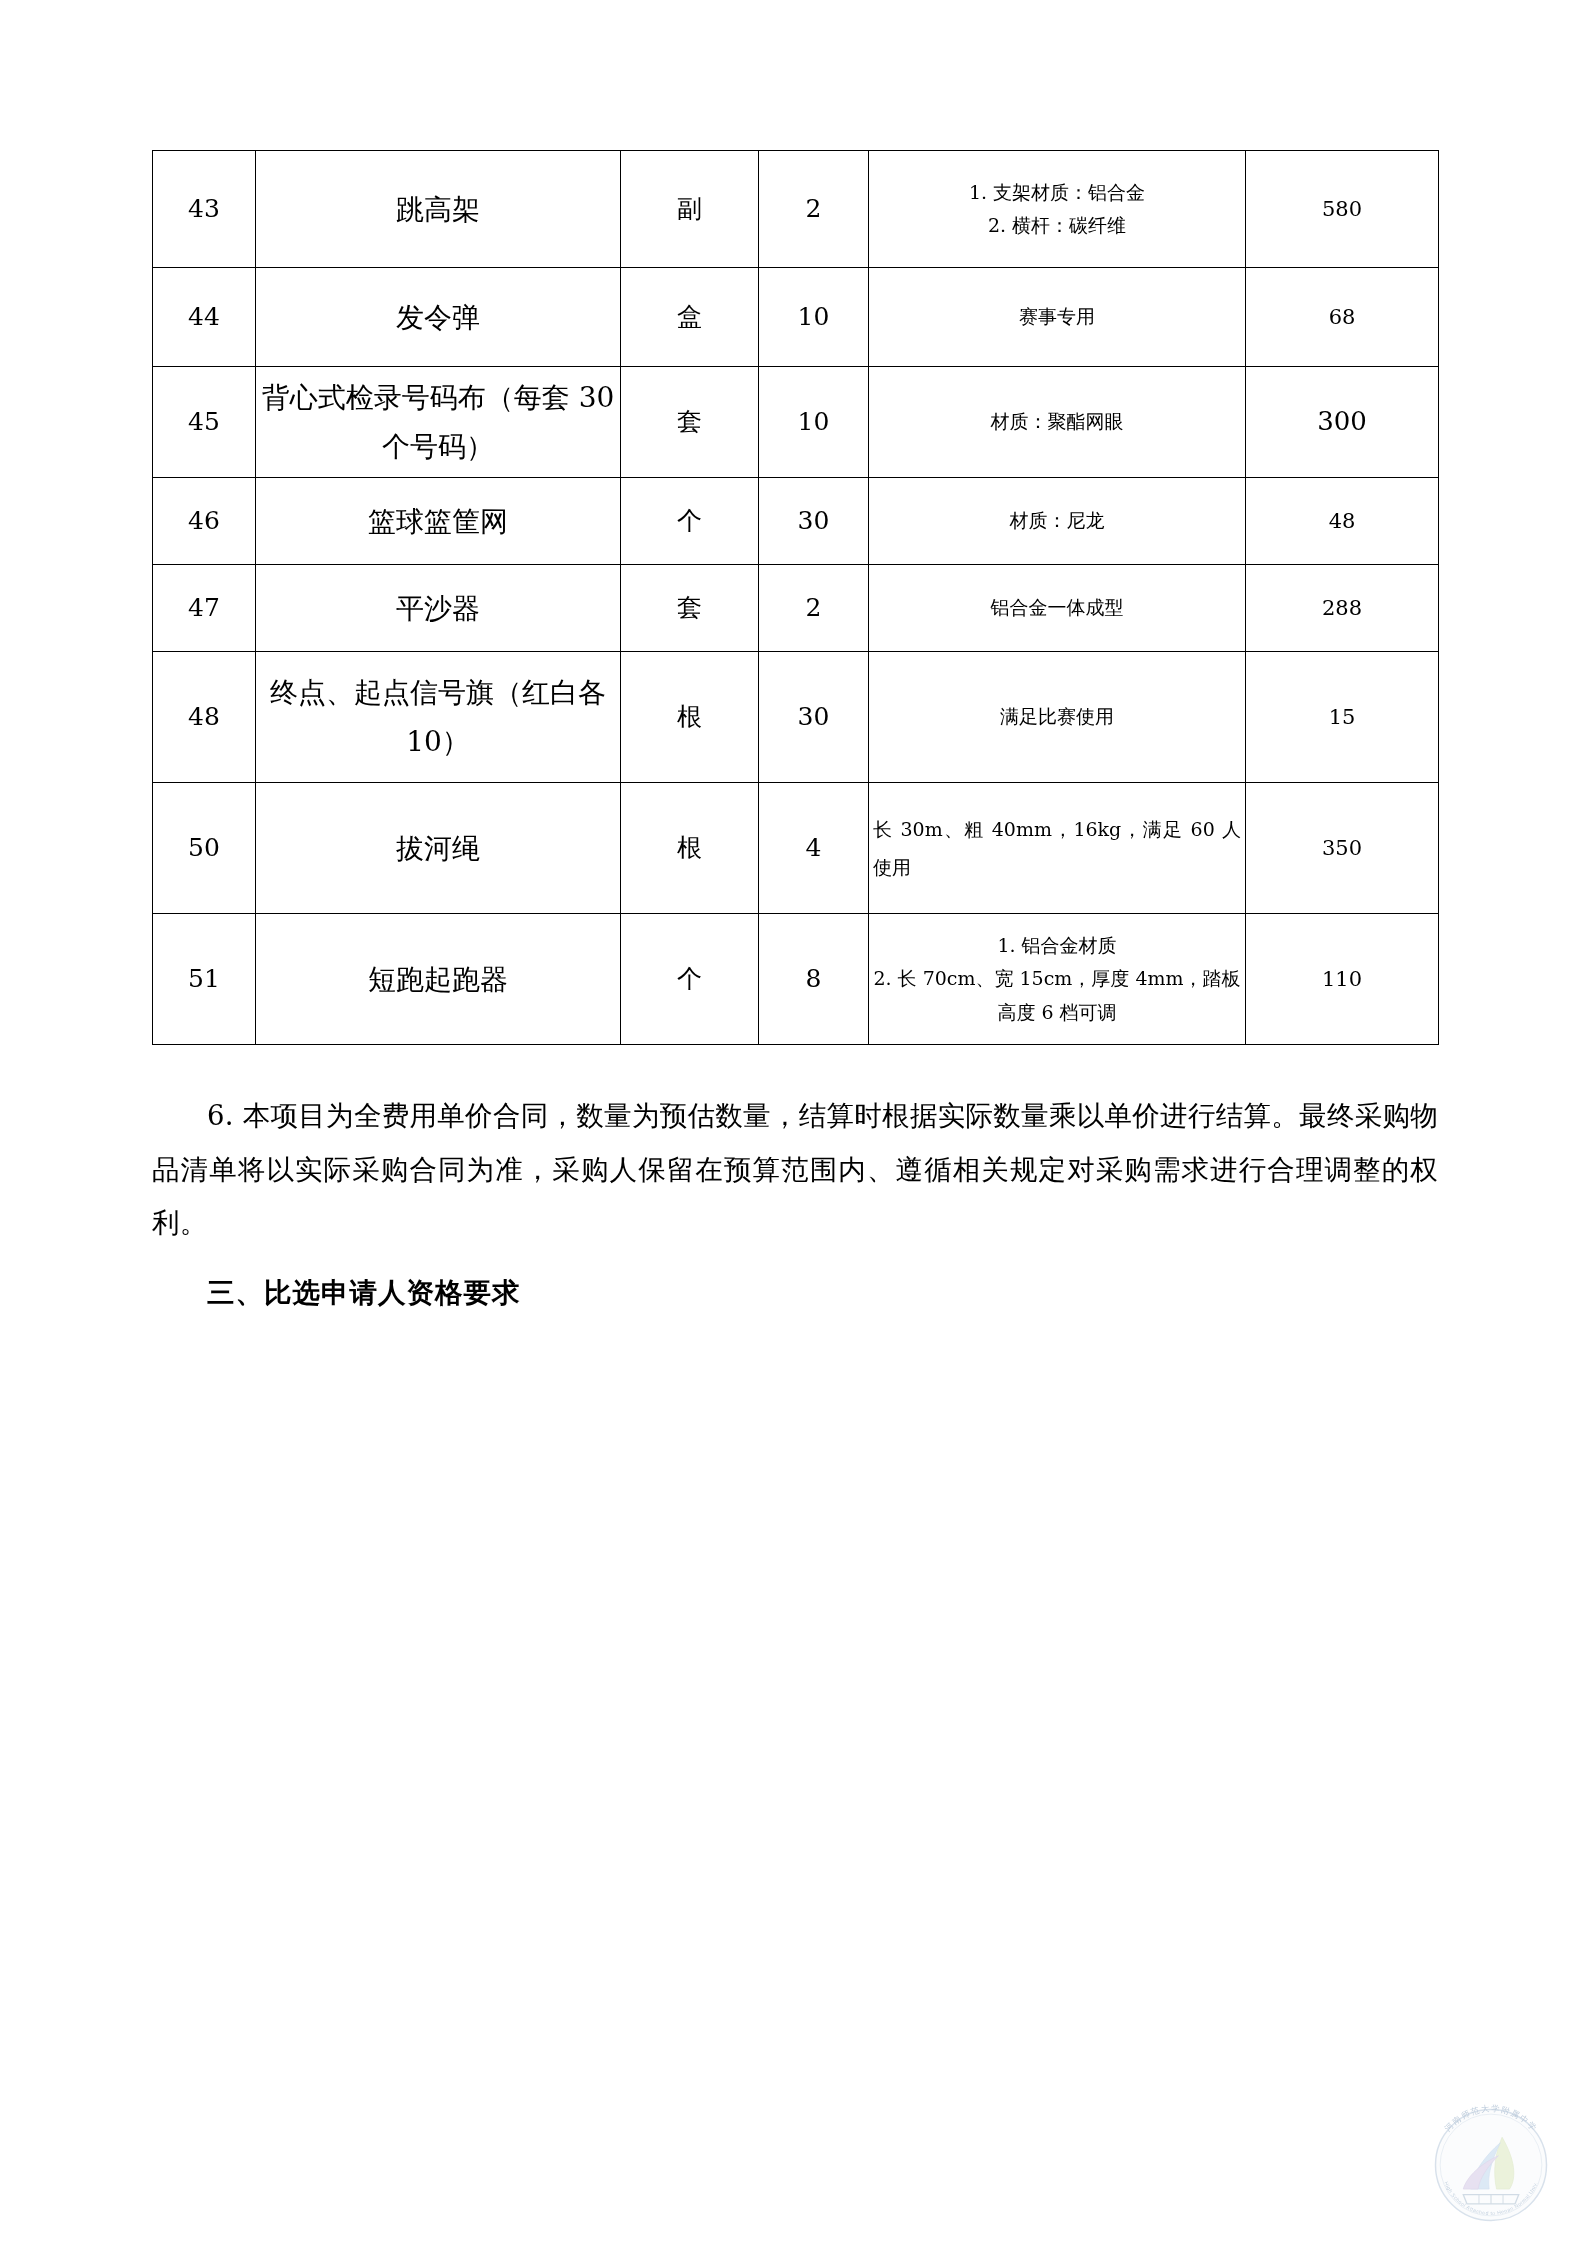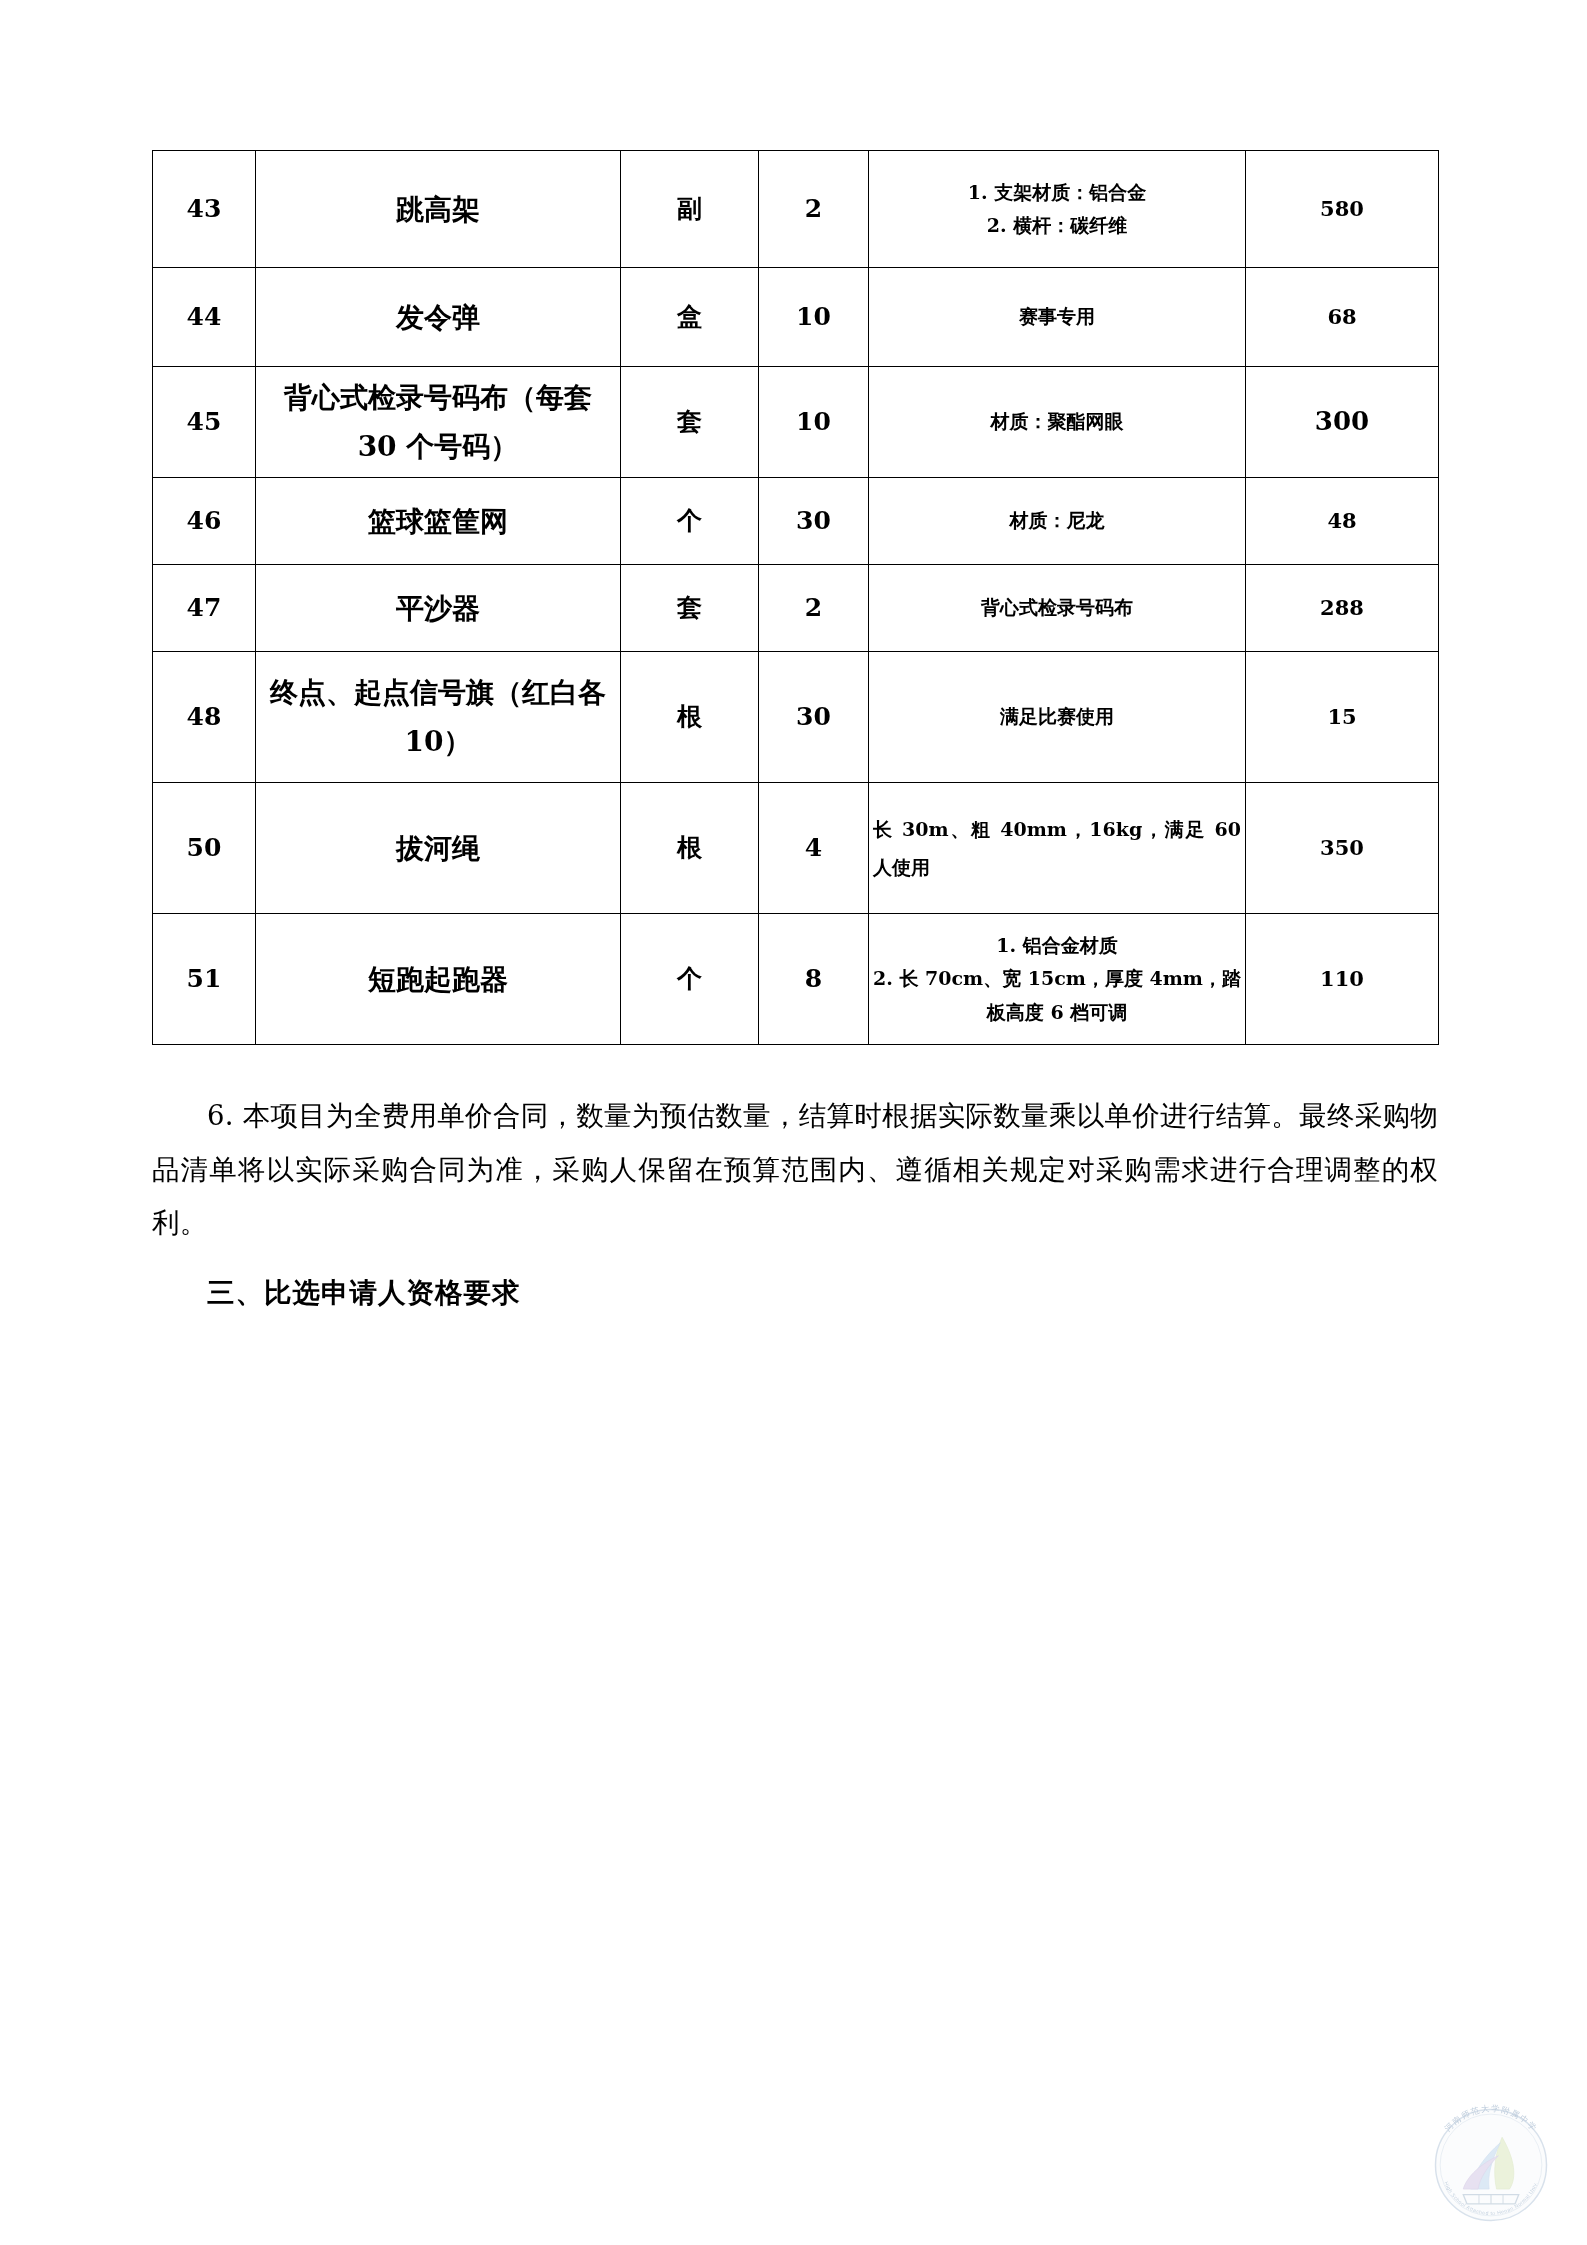--- a/index.html
+++ b/index.html
@@ -27,21 +27,20 @@
     top: 150px;
     width: 1286px;
   }
 
   
   table.goods {
     border-collapse: collapse;
     width: 1286px;
     table-layout: fixed;
     font-family: "DejaVu Serif", "Liberation Serif", serif;
-    font-weight: bold;
   }
   table.goods td {
     border: 1.3px solid #000000;
     text-align: center;
     vertical-align: middle;
     padding: 6px 4px;
     line-height: 1.75;
   }
   .c-no    { width: 103px; }
   .c-name  { width: 365px; }
@@ -172,21 +171,21 @@
           </td>
           <td class="price">48</td>
         </tr>
 
         <tr class="rowh-lo">
           <td class="no">47</td>
           <td class="name">平沙器</td>
           <td class="unit">套</td>
           <td class="qty">2</td>
           <td class="spec">
-            <div>背心式检录号码布</div>
+            <div>铝合金一体成型</div>
           </td>
           <td class="price">288</td>
         </tr>
 
         <tr class="rowh-xl">
           <td class="no">48</td>
           <td class="name">终点、起点信号旗（红白各 10）</td>
           <td class="unit">根</td>
           <td class="qty">30</td>
           <td class="spec">

